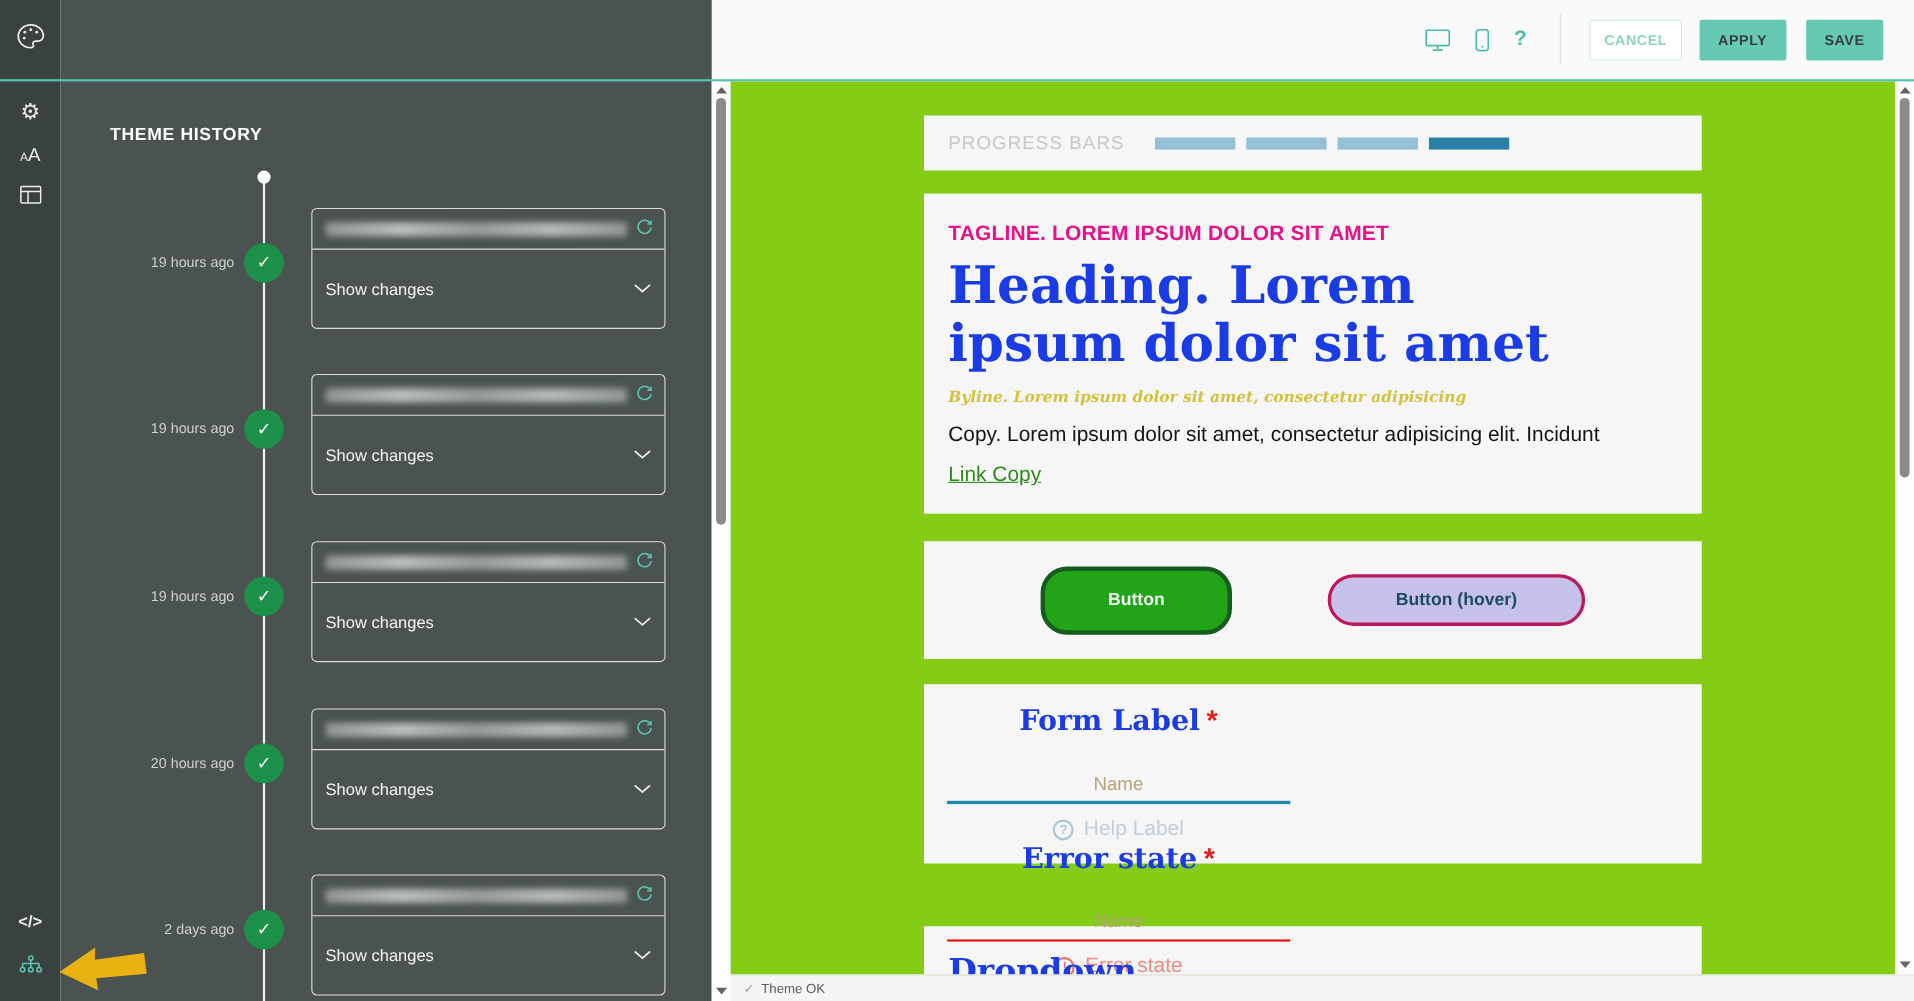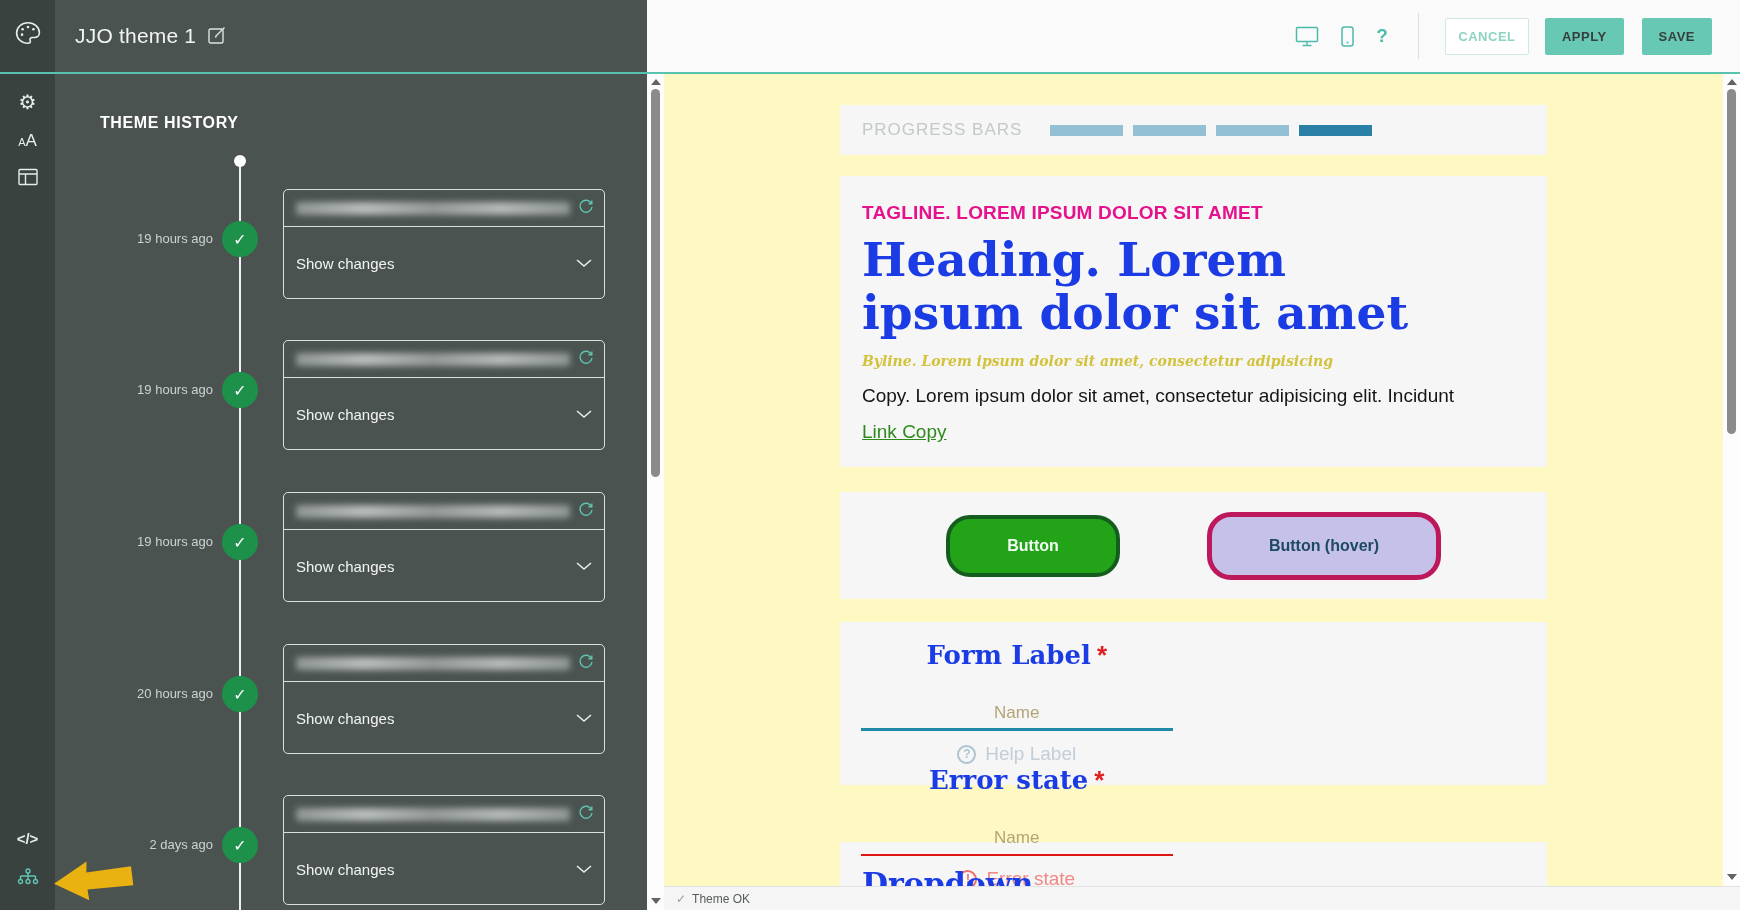--- a/index.html
+++ b/index.html
@@ -47,39 +47,39 @@
   .tb-ic { display:flex; align-items:center; justify-content:center; cursor:pointer; margin-left:22px; }
   .tb-q { color:#4cbcaa; font-size:19px; font-weight:bold; }
   #tb-divider { width:1px; height:46px; background:#dcdcdc; margin:0 26px 0 30px; }
   .tb-btn { height:37px; border-radius:2px; font-size:13px; font-weight:bold; letter-spacing:.5px; cursor:pointer;
             display:flex; align-items:center; justify-content:center; padding:0 17px; }
   #btn-cancel { background:#fff; border:1px solid #cde9e2; color:#8ed3c4; width:84px; }
   #btn-apply  { background:#67c8b4; border:none; color:#363f3d; margin-left:16px; }
   #btn-save   { background:#67c8b4; border:none; color:#363f3d; margin-left:18px; }
 
   
-  #content { left:664px; top:74px; width:1059px; height:812px; background:#fef9c3; overflow:hidden; }
+  #content { left:664px; top:74px; width:1059px; height:812px; background:#84cc16; overflow:hidden; }
   #container { width:707px; margin-left:176px; }
   .section { background:#f6f6f6; }
 
   #sec-progress { margin-top:31px; height:50px; display:flex; align-items:center; padding:0 22px; }
   #progress-label { color:#c3c8c8; font-size:17px; letter-spacing:1px; width:188px; }
   .pbar { width:73px; height:11px; margin-right:10px; }
 
   #sec-typo { margin-top:21px; padding:26px 22px 24px 22px; }
   #tagline { color:#e5128c; font-size:19px; font-weight:800; letter-spacing:.2px; margin-bottom:10px; }
   #heading { color:#1b3ce4; font-family:"DejaVu Serif", serif; font-weight:bold; font-size:47px; line-height:1.12; max-width:600px; margin-bottom:14px; }
   #byline { color:#d2c23c; font-family:"DejaVu Serif", serif; font-style:italic; font-weight:bold; font-size:14px; white-space:nowrap; margin-bottom:16px; }
   #copy { color:#151515; font-size:19px; white-space:nowrap; margin-bottom:14px; }
   #linkcopy { color:#2f8a1e; font-size:19px; text-decoration:underline; cursor:pointer; display:inline-block;text-align:right; }
 
   #sec-buttons { margin-top:25px; height:107px; display:flex; align-items:center; justify-content:center; gap:87px; }
   #btn-demo { width:174px; height:62px; background:#22a318; border:4px solid #155d1e; border-radius:24px; color:#f2fbf4;
               font-size:16px; font-weight:bold; cursor:pointer; }
-  #btn-demo-hover { width:234px; height:68px; background:#c6c1e9; border:5px solid #be185d; border-radius:24px; color:#1d4a63;
+  #btn-demo-hover { width:234px; height:47px; background:#c6c1e9; border:3px solid #be185d; border-radius:24px; color:#1d4a63;
               font-size:16px; font-weight:bold; cursor:pointer; }
 
   #sec-form { margin-top:23px; height:163px; display:flex; padding-top:18px;flex-direction:column; }
   .form-col { width:50%; text-align:center; }
   .form-label { font-family:"DejaVu Serif", serif; font-weight:bold; font-size:26px; color:#1b3ce4; }
   .req { color:#e02020; margin-left:6px; font-family:"Liberation Sans",sans-serif; }
   .form-input { display:block; margin:26px auto 0 auto; width:312px; background:transparent; border:none; outline:none;
                 text-align:center; font-size:17px; height:34px; color:#6b5f3c; }
   .form-input::placeholder { color:#b3a478; opacity:1; }
   .u-teal { border-bottom:3px solid #2088a8; }
@@ -134,29 +134,20 @@
       <circle cx="11" cy="3" r="2"></circle>
       <path d="M11 5v3M3.5 8h15M3.5 8v3.5M11 8v3.5M18.5 8v3.5"></path>
       <circle cx="3.5" cy="13.5" r="2"></circle>
         <circle cx="11" cy="13.5" r="2"></circle>
         <circle cx="18.5" cy="13.5" r="2"></circle>
     </svg>
   </div>
 </div>
 
 <div id="panel" class="abs">
-  <div id="panel-header">
-    <span id="panel-title">JJO theme 1</span>
-    <span style="cursor:pointer;">
-      <svg width="19" height="19" viewBox="0 0 19 19" fill="none" stroke="#dfe3e1" stroke-width="1.4">
-        <rect x="1" y="4" width="14" height="14" rx="1.5"></rect>
-        <path d="M7.5 11.5 L16.5 2.5 M7 12.2 l1.6-.5"></path>
-      </svg>
-    </span>
-  </div>
 
   <div id="history">
     <div id="history-heading">THEME HISTORY</div>
     <div id="tl-line"></div>
     <div id="tl-dot"></div>
 
     <div class="tl-time" style="top:157px;">19 hours ago</div>
     <div class="tl-check" style="top:147px;">
         <span>✓</span>
       </div>

